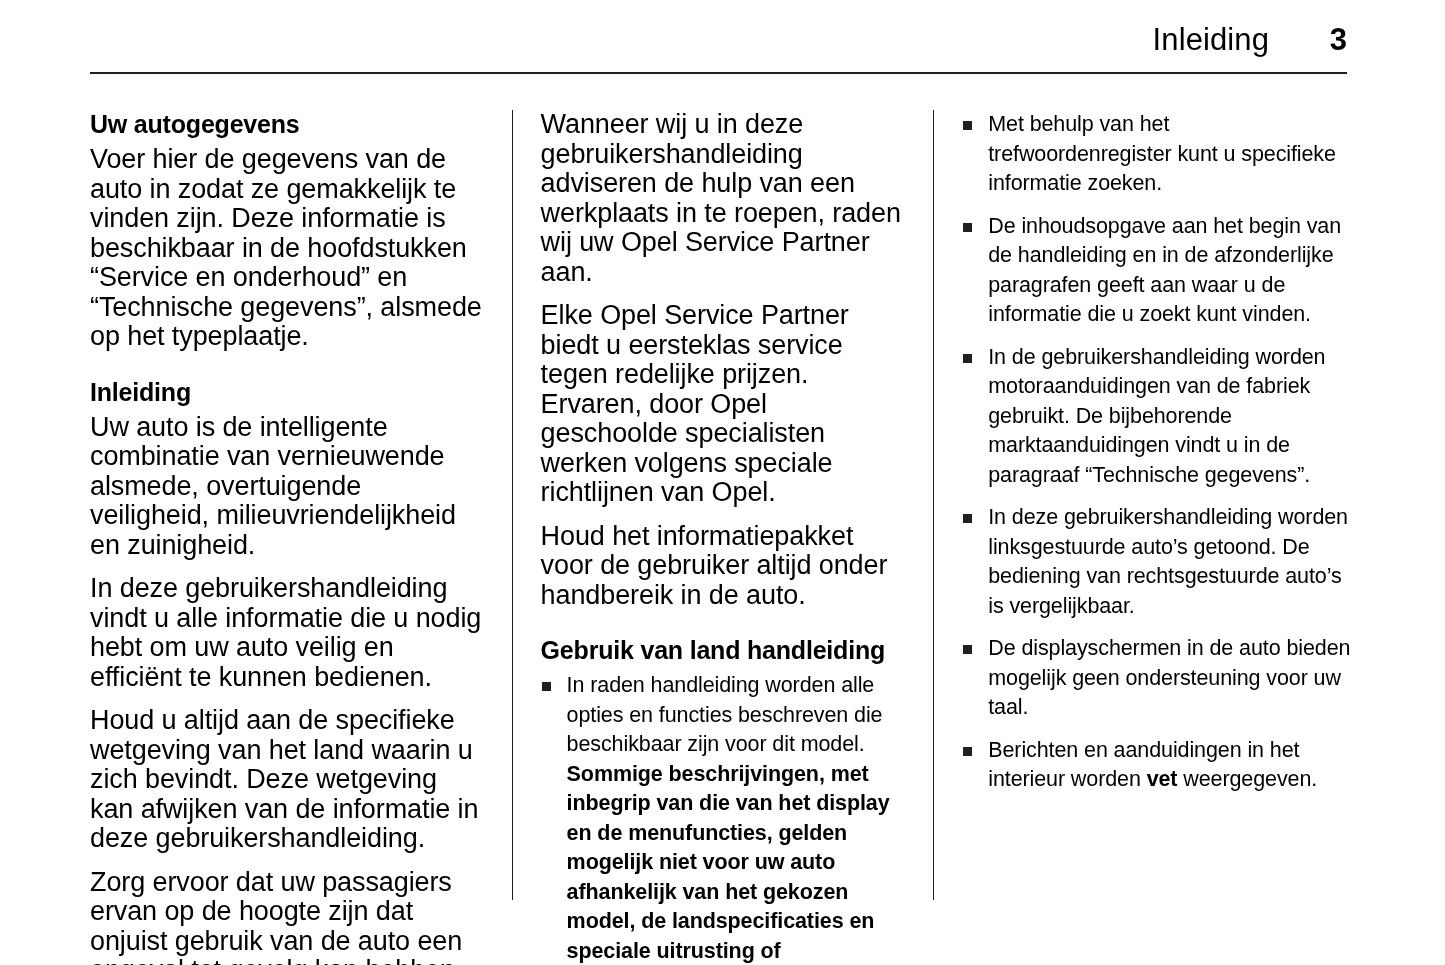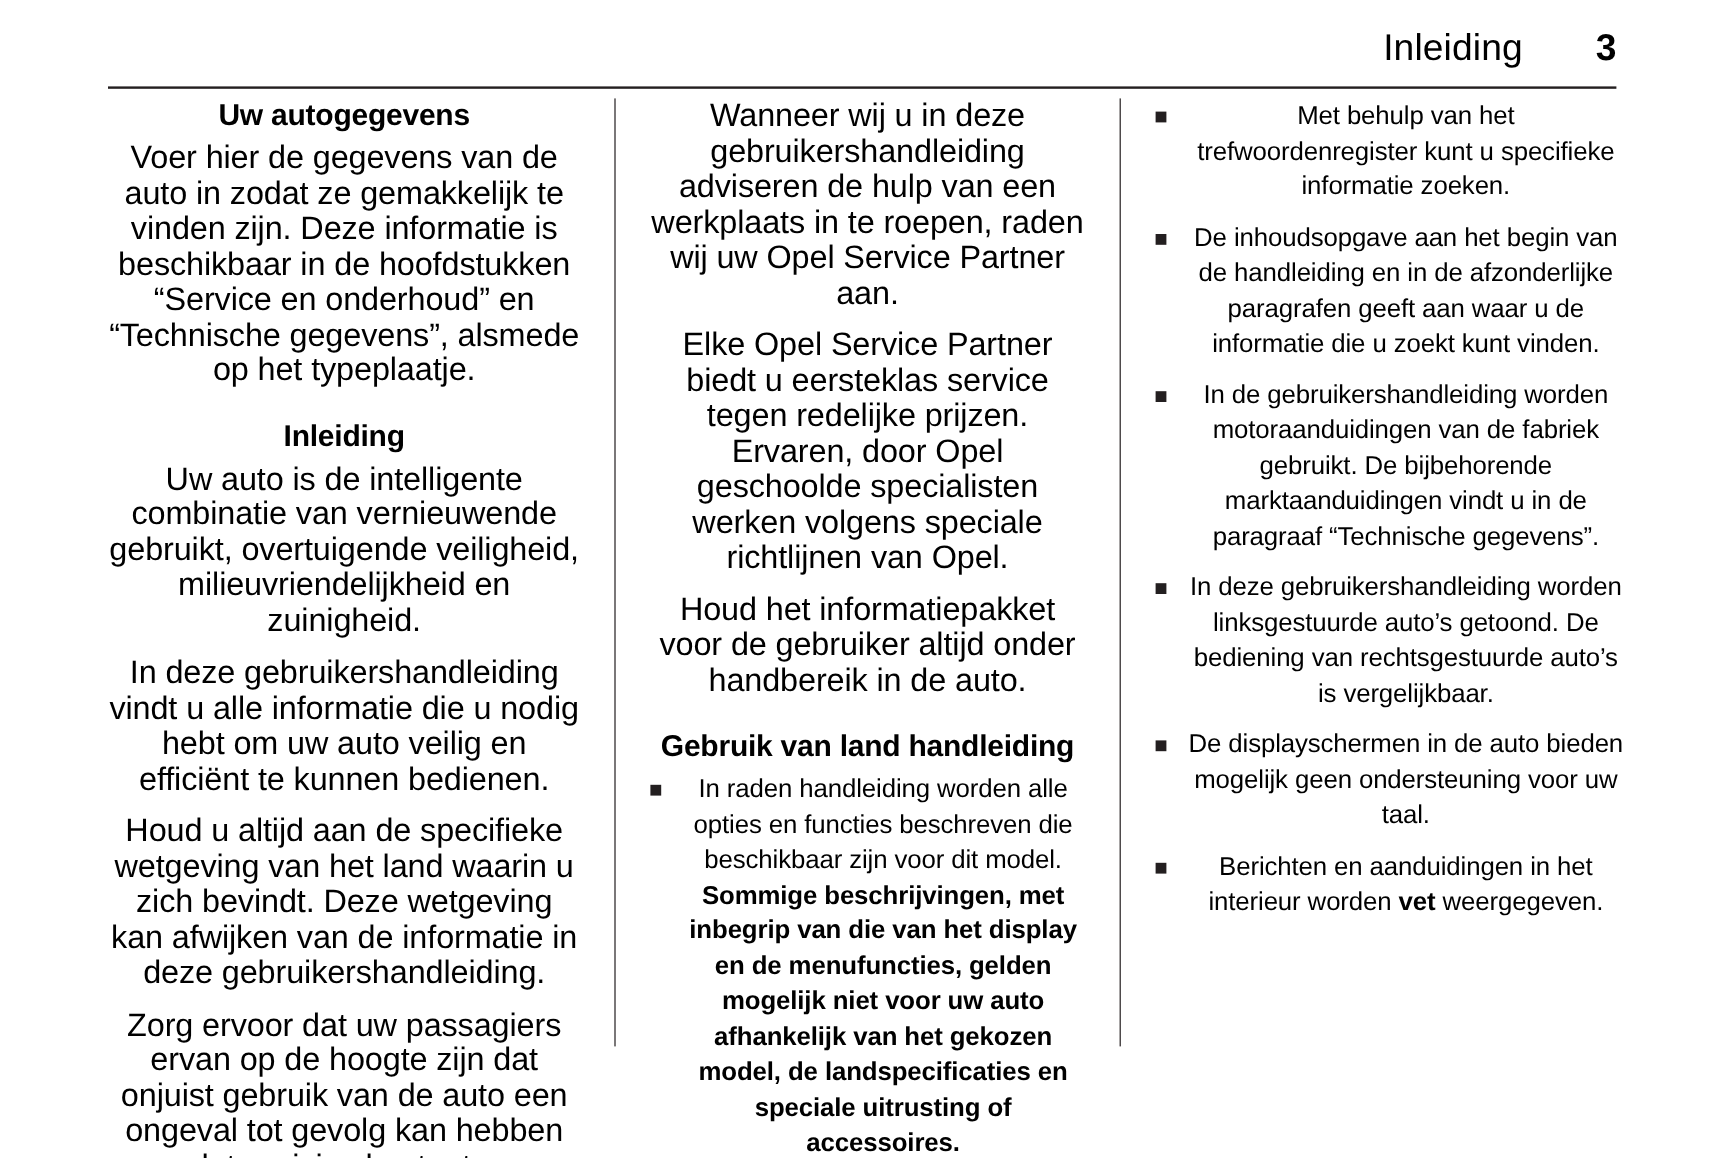--- a/index.html
+++ b/index.html
@@ -41,23 +41,22 @@
     text-align: right;
   }
   .header-rule {
     border-top: 2px solid #231f20;
     margin-top: 14px;
     margin-left: 0px;
     margin-right: 8px;
   }
   .columns {
     display: flex;
-    margin-top: 8px;
+    margin-top: 36px;
     height: 790px;
-    text-align: center;
   }
   .col {
     box-sizing: border-box;
     width: 33.33%;
     padding-right: 28px;
   }
   .col.mid {
     padding-left: 28px;
     border-left: 1.5px solid #231f20;
   }
@@ -132,21 +131,21 @@
   </div>
   <div class="header-rule"></div>
 
   <div class="columns">
 
     <div class="col left">
       <h2 class="sec">Uw autogegevens</h2>
       <p class="body">Voer hier de gegevens van de auto in zodat ze gemakkelijk te vinden zijn. Deze informatie is beschikbaar in de hoofdstukken “Service en onderhoud” en “Technische gegevens”, alsmede op het typeplaatje.</p>
 
       <h2 class="sec spaced">Inleiding</h2>
-      <p class="body">Uw auto is de intelligente combinatie van vernieuwende gebruikt, overtuigende veiligheid, milieuvriendelijkheid en zuinigheid.</p>
+      <p class="body">Uw auto is de intelligente combinatie van vernieuwende alsmede, overtuigende veiligheid, milieuvriendelijkheid en zuinigheid.</p>
       <p class="body">In deze gebruikershandleiding vindt u alle informatie die u nodig hebt om uw auto veilig en efficiënt te kunnen bedienen.</p>
       <p class="body">Houd u altijd aan de specifieke wetgeving van het land waarin u zich bevindt. Deze wetgeving kan afwijken van de informatie in deze gebruikershandleiding.</p>
       <p class="body">Zorg ervoor dat uw passagiers ervan op de hoogte zijn dat onjuist gebruik van de auto een ongeval tot gevolg kan hebben en dat er risico bestaat voor persoonlijk letsel.</p>
     </div>
 
     <div class="col mid">
       <p class="body">Wanneer wij u in deze gebruikershandleiding adviseren de hulp van een werkplaats in te roepen, raden wij uw Opel Service Partner aan.</p>
       <p class="body">Elke Opel Service Partner biedt u eersteklas service tegen redelijke prijzen. Ervaren, door Opel geschoolde specialisten werken volgens speciale richtlijnen van Opel.</p>
       <p class="body">Houd het informatiepakket voor de gebruiker altijd onder handbereik in de auto.</p>
 

